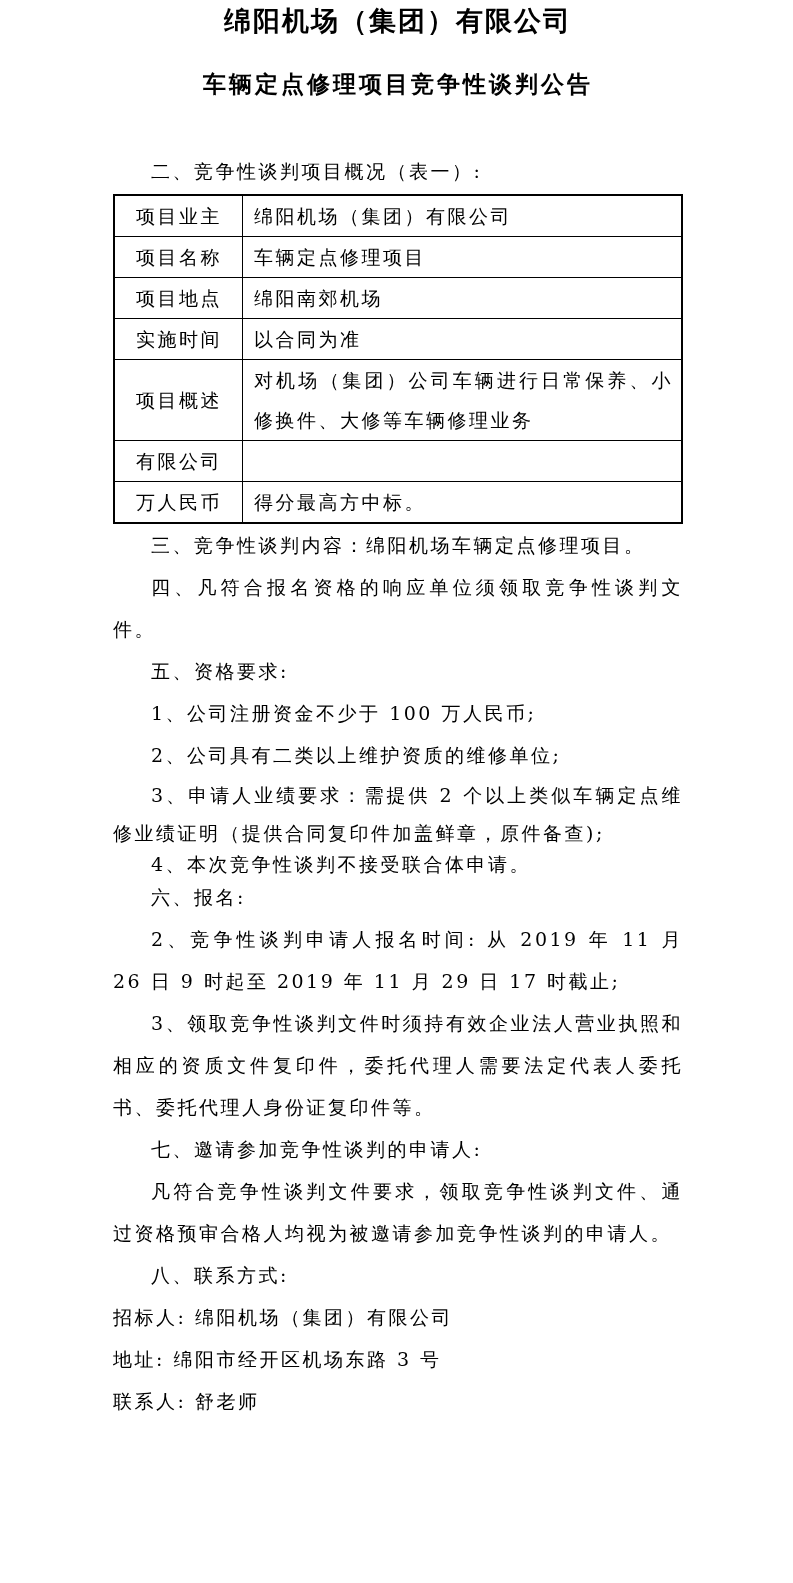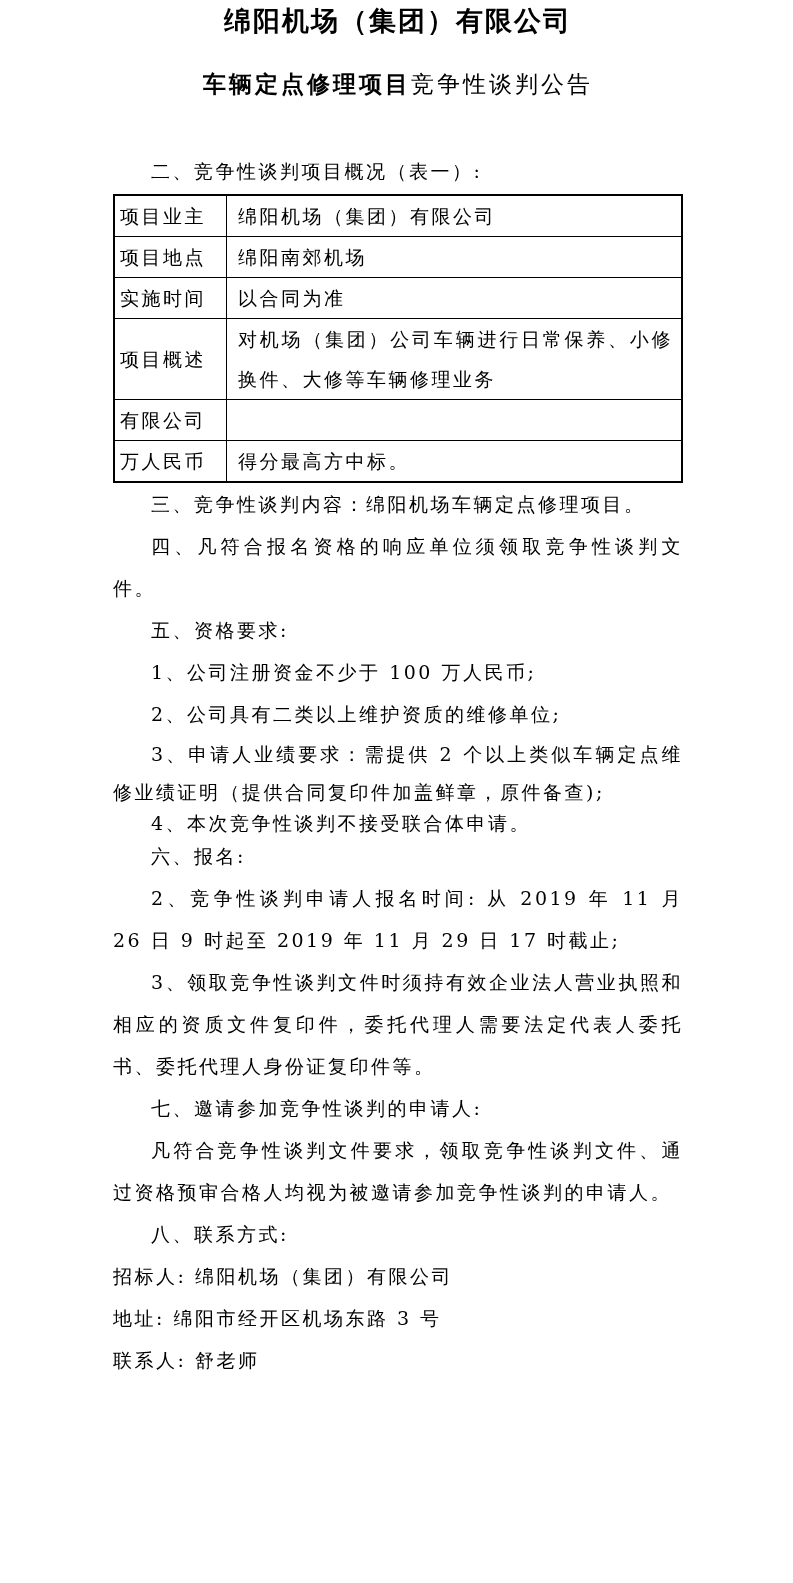--- a/index.html
+++ b/index.html
@@ -32,21 +32,21 @@
   .subtitle {
     margin: 24px 0 0 0;
     text-align: center;
     font-size: 23px;
     font-weight: bold;
     line-height: 40px;
     letter-spacing: 3px;
   }
   .subtitle .heavy {
     font-family: "DejaVu Sans", "Liberation Sans", sans-serif;
-    font-weight: 400;
+    font-weight: 700;
   }
   .doc-body {
     margin-top: 46px;
   }
   .doc-body p {
     margin: 0;
     font-size: 19px;
     line-height: 42px;
     letter-spacing: 2.5px;
     text-align: justify;
@@ -68,21 +68,21 @@
     border: 1px solid #000000;
     font-size: 19px;
     letter-spacing: 2.5px;
     vertical-align: middle;
     line-height: 40px;
     height: 40px;
     overflow: hidden;
   }
   td.lbl {
     width: 104px;
-    padding: 0 2px 0 5px;
+    padding: 0 2px 0 21px;
     letter-spacing: 4px;
   }
   td.val {
     padding: 0 8px 0 11px;
     text-align: justify;
     text-align-last: left;
   }
 </style>
 </head>
 <body>
@@ -95,20 +95,24 @@
 
   <div class="doc-body">
 
     <p class="indent">二、竞争性谈判项目概况（表一）:</p>
 
     <table class="overview">
       <tbody>
         <tr>
           <td class="lbl">项目业主</td>
           <td class="val">绵阳机场（集团）有限公司</td>
+        </tr>
+        <tr>
+          <td class="lbl">项目名称</td>
+          <td class="val">车辆定点修理项目</td>
         </tr>
         <tr>
           <td class="lbl">项目地点</td>
           <td class="val">绵阳南郊机场</td>
         </tr>
         <tr>
           <td class="lbl">实施时间</td>
           <td class="val">以合同为准</td>
         </tr>
         <tr>

